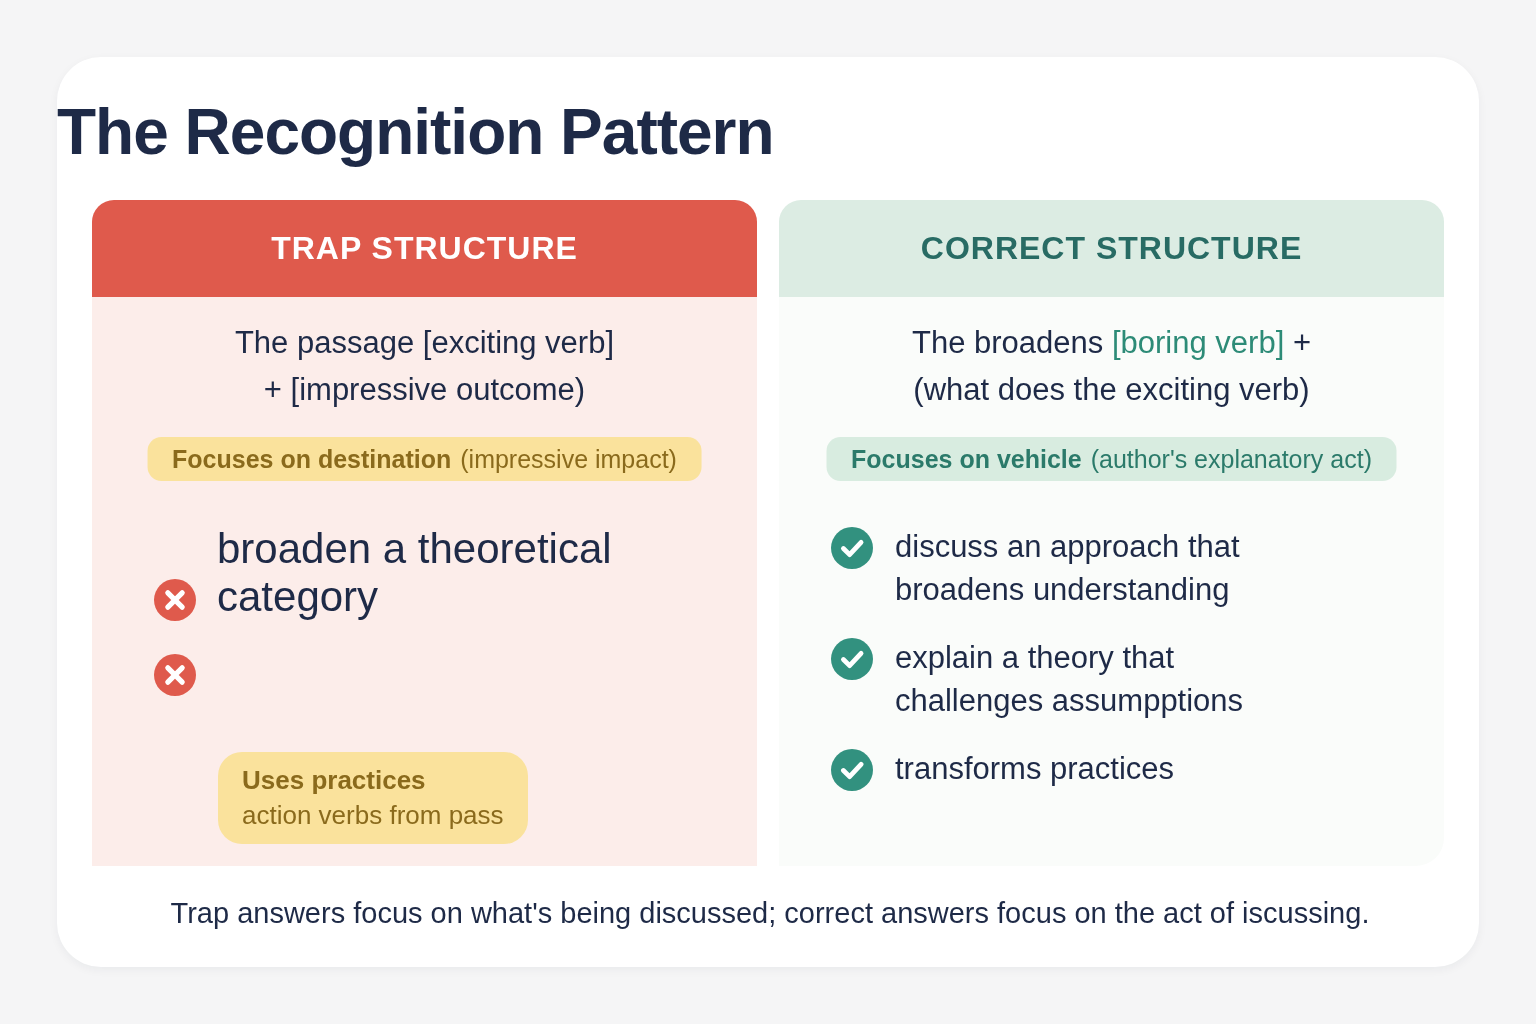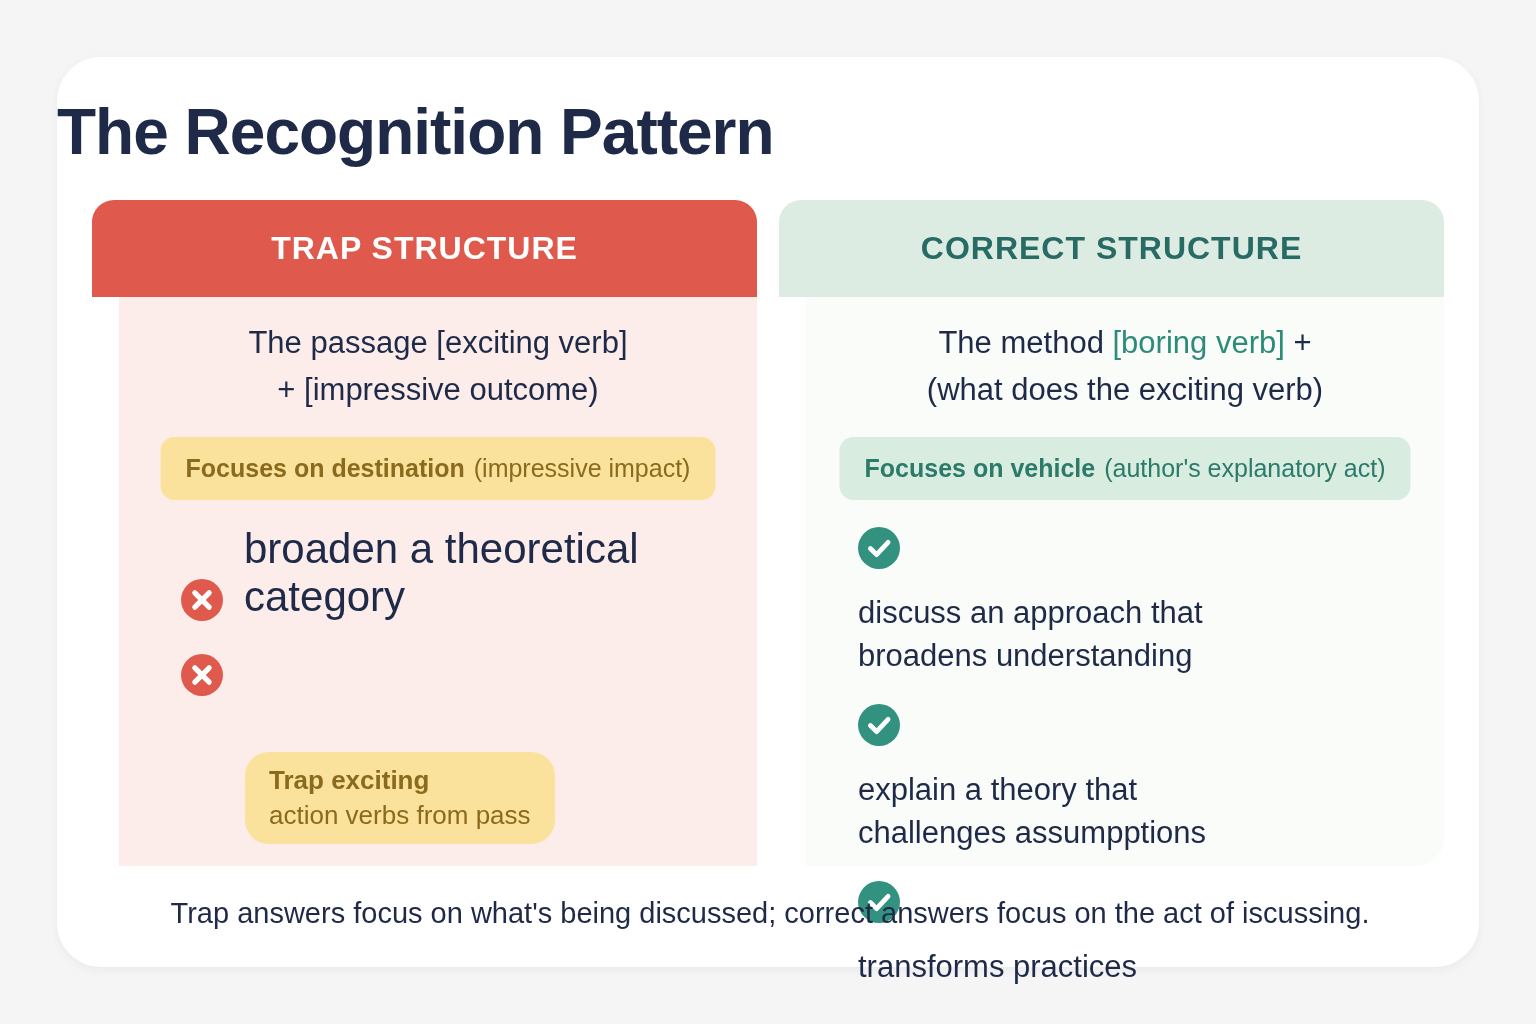--- a/index.html
+++ b/index.html
@@ -29,48 +29,48 @@
     display: flex; gap: 22px;
   }
   .col { flex: 1 1 0; min-width: 0; }
   .col-header {
     height: 97px; display: flex; align-items: center; justify-content: center;
     border-radius: 22px 22px 0 0;
     font-size: 32px; font-weight: bold; letter-spacing: 1px;
   }
   .trap .col-header { background: var(--red); color: #ffffff; }
   .correct .col-header { background: var(--mint_header); color: var(--teal_header_text); }
-  .col-body { position: relative; height: 569px; margin-left: 27px; }
+  .col-body { position: relative; height: 569px; }
   .trap .col-body { background: var(--red_body); }
   .correct .col-body { background: var(--mint_body); border-radius: 0 0 28px 0; }
   .formula {
     position: absolute; top: 22px; left: 0; width: 100%;
     text-align: center; font-size: 31px; line-height: 47px;
     color: var(--navy);
   }
   .accent { color: var(--teal_accent); }
   .badge {
     position: absolute; top: 140px; left: 50%; transform: translateX(-50%);
-    white-space: nowrap; height: 63px; padding: 0 25px;
+    white-space: nowrap; height: 44px; padding: 0 25px;
     display: flex; align-items: center; gap: 9px;
     border-radius: 14px; font-size: 25px;
   }
   .badge strong { font-weight: bold; }
   .badge.yellow { background: var(--yellow_badge); color: var(--yellow_text); }
   .badge.green  { background: var(--green_badge);  color: var(--green_badge_text); }
   ul.items { position: absolute; margin: 0; padding: 0; list-style: none; }
   .trap ul.items { top: 228px; left: 62px; }
   .trap ul.items li {
     display: flex; align-items: flex-end; gap: 21px;
     margin-bottom: 33px; font-size: 42px; color: var(--navy);
   }
   .correct ul.items { top: 228px; left: 52px; }
   .correct ul.items li {
     display: flex; align-items: flex-start; gap: 22px;
-    margin-bottom: 25px; font-size: 31px; line-height: 43px; color: var(--navy); flex-direction: column;
+    margin-bottom: 25px; font-size: 31px; line-height: 43px; color: var(--navy);
   }
   .circle-icon { width: 42px; height: 42px; flex: 0 0 42px; display: block; }
   .correct .circle-icon { margin-top: 2px; }
   .x-icon circle { fill: var(--red); }
   .check-icon circle { fill: var(--check_green); }
   .note-badge {
     position: absolute; top: 455px; left: 126px;
     background: var(--yellow_badge); color: var(--yellow_text);
     border-radius: 24px; padding: 11px 24px;
     font-size: 26px; line-height: 35px; white-space: nowrap;
@@ -118,36 +118,36 @@
             </li>
             <li>
               <svg class="circle-icon x-icon" viewBox="0 0 44 44" aria-hidden="true">
                 <circle cx="22" cy="22" r="22"></circle>
                 <path d="M14.5 14.5 L29.5 29.5 M29.5 14.5 L14.5 29.5" stroke="#ffffff" stroke-width="5.5" stroke-linecap="round" fill="none"></path>
               </svg>
             </li>
           </ul>
 
           <div class="note-badge">
-            <div class="b">Trap exciting</div>
+            <div class="b">Uses practices</div>
             <div>action verbs from pass</div>
           </div>
 
         </div>
       </section>
 
       <section class="col correct">
         <header class="col-header">
           <span>CORRECT STRUCTURE</span>
         </header>
         <div class="col-body">
 
           <div class="formula">
             <div>
-              <span>The method</span>
+              <span>The broadens</span>
               <span class="accent">[boring verb]</span>
               <span>+</span>
             </div>
             <div>(what does the exciting verb)</div>
           </div>
 
           <div class="badge green">
             <strong>Focuses on vehicle</strong>
             <span>(author's explanatory act)</span>
           </div>

